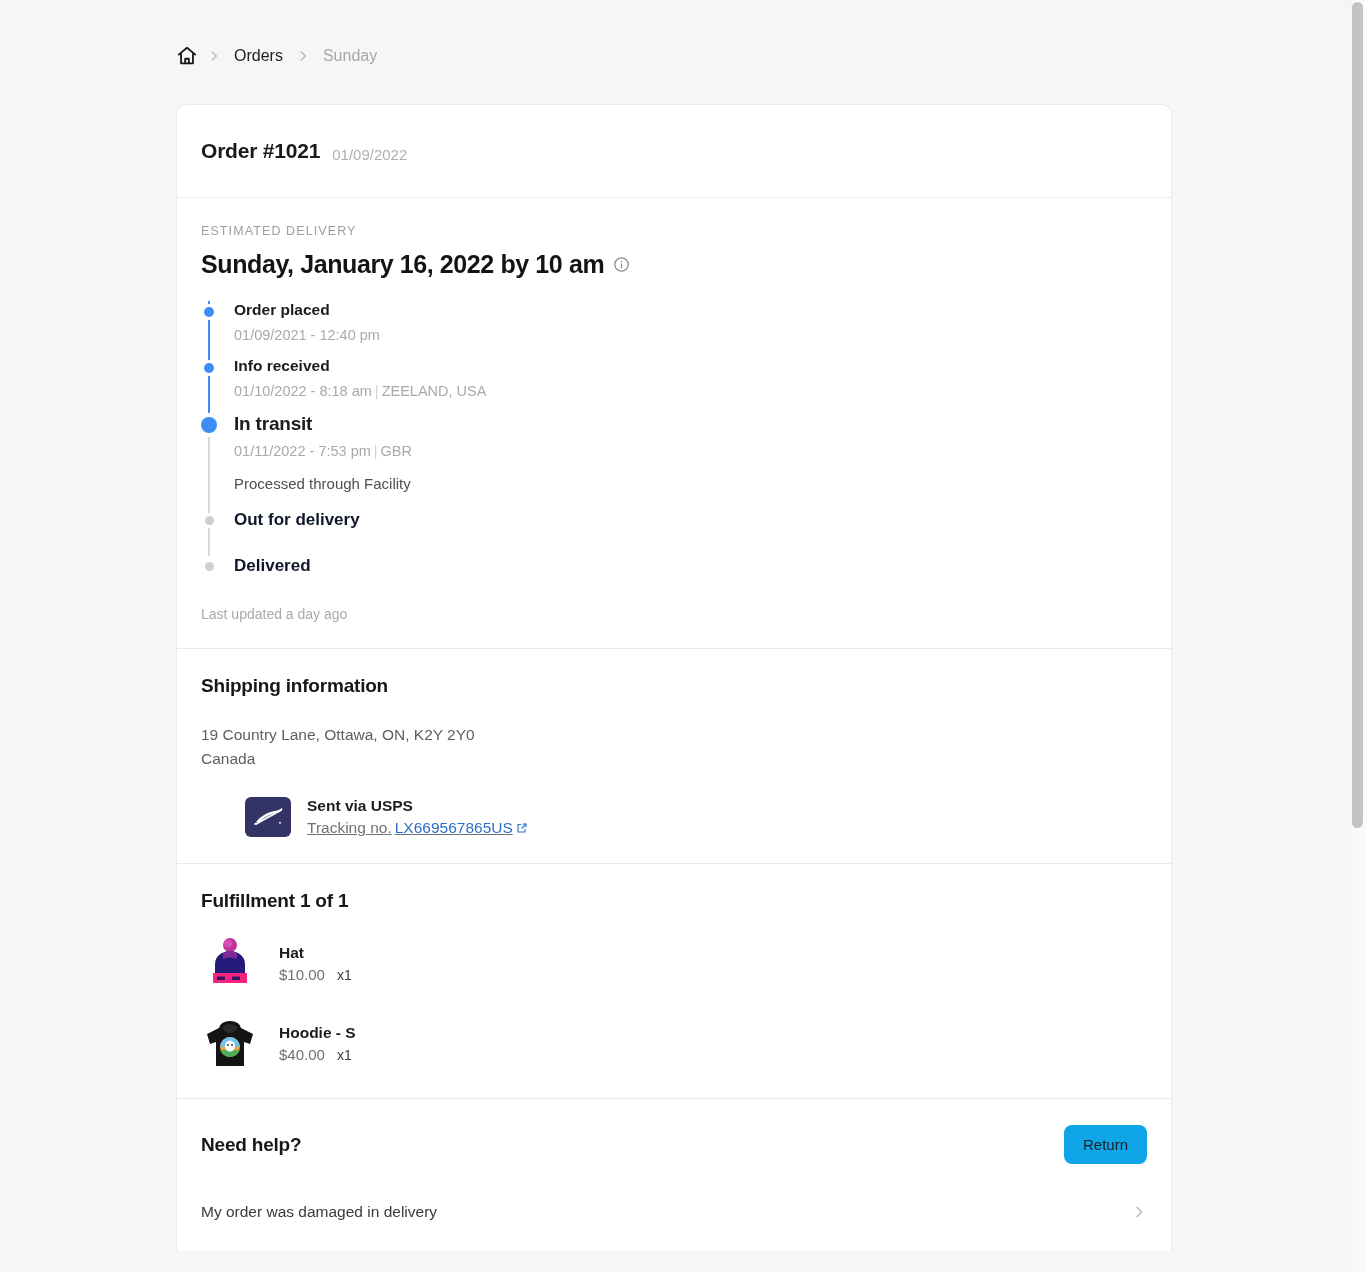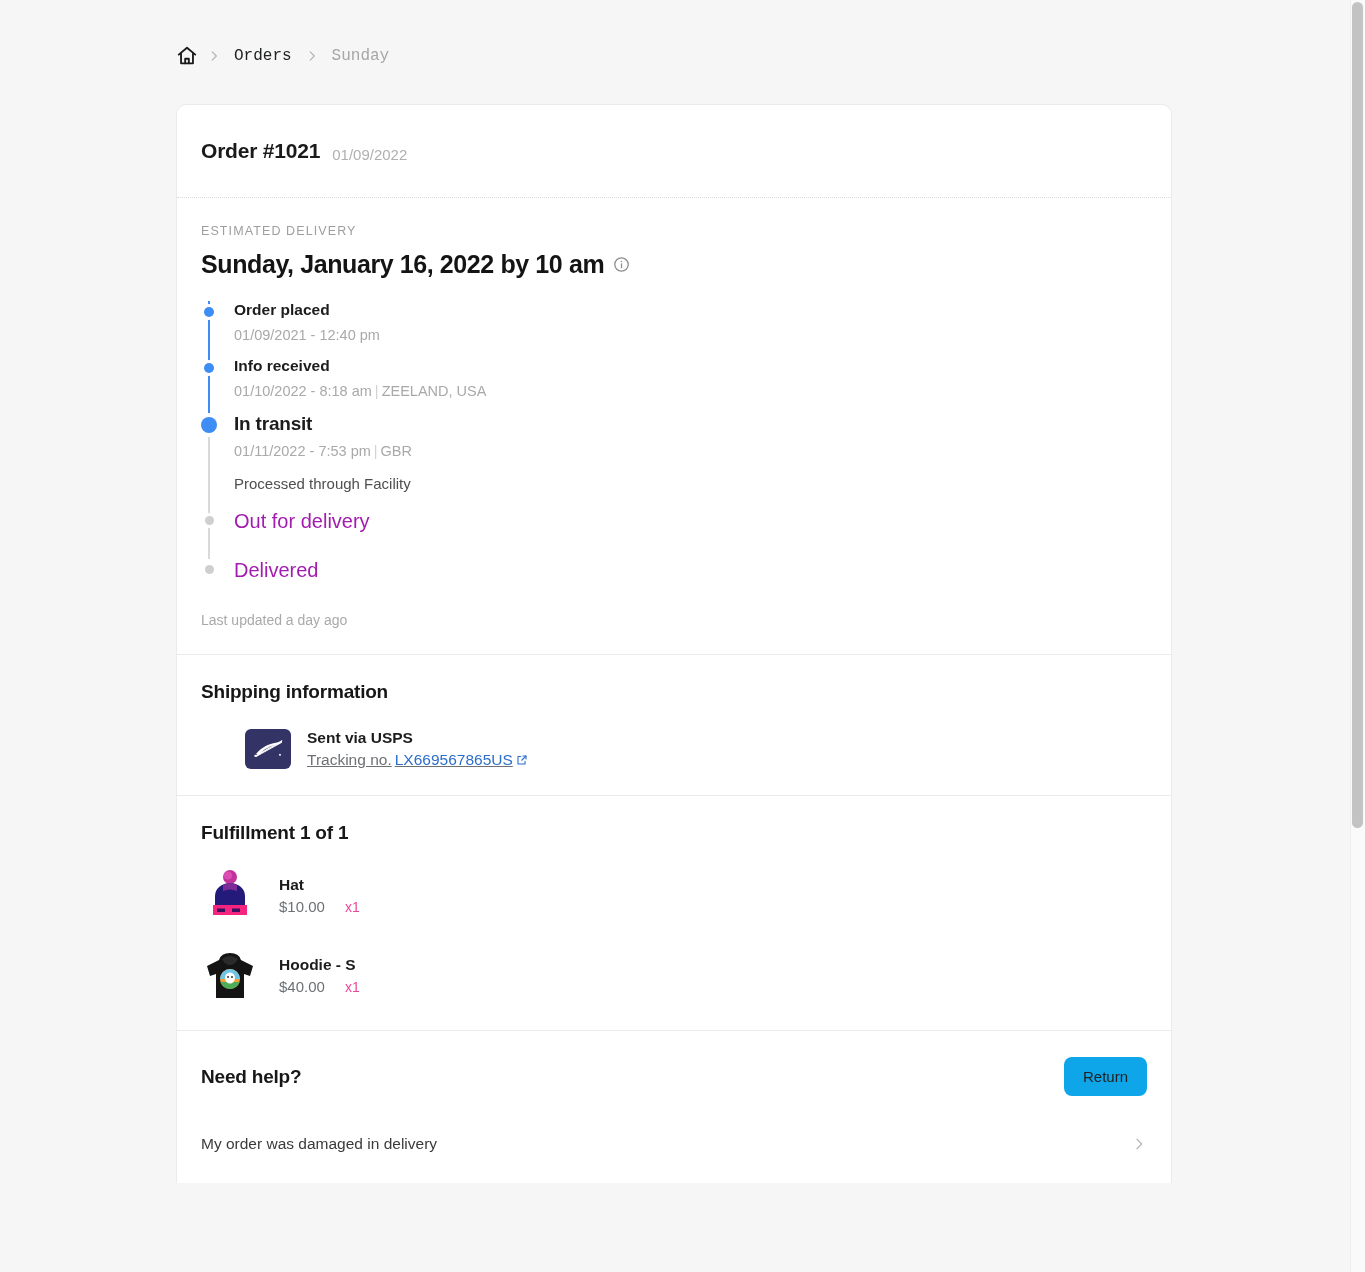--- a/index.html
+++ b/index.html
@@ -9,21 +9,20 @@
     font-family: "Liberation Sans", sans-serif;
     overflow: hidden;
   }
   .page { position: relative; width: 1365px; height: 1272px; }
 
   
   .breadcrumb {
     position: absolute; left: 176px; top: 40px;
     display: flex; align-items: center; gap: 0;
     height: 32px;
-    font-family: Liberation Mono, monospace;
   }
   .crumb {
     font-size: 16px; color: #202223; letter-spacing: 0;
     padding: 0 4px; white-space: nowrap;
   }
   .crumb.muted { color: #a7a7a7; }
   .crumb-sep {
     width: 32px; display: flex; align-items: center; justify-content: center;
     color: #b5b5b5;
   }
@@ -63,21 +62,21 @@
   .timeline { margin-top: 22px; position: relative; padding-left: 0; }
   .tl-item { position: relative; padding-left: 33px; }
   .tl-line {
     position: absolute; left: 7px; top: 0; bottom: 0; width: 2px;
   }
   .tl-dot {
     position: absolute; left: 0; border-radius: 50%;
   }
   .tl-title { font-size: 15.5px; font-weight: 700; color: #1c1c1c; }
   .tl-title.big { font-size: 19px; font-weight: 700; letter-spacing: -0.2px; }
-  .tl-title.pending { color: #a21caf; font-weight: 400; font-size: 20px; }
+  .tl-title.pending { color: #0f172a; font-weight: 700; font-size: 17px; }
   .tl-meta { font-size: 14.5px; color: #a9a9a9; margin-top: 8px; }
   .tl-meta .divider { color: #d2d2d2; padding: 0 3px; }
   .tl-note { font-size: 15px; color: #4f4f4f; margin-top: 16px; }
   .last-updated { font-size: 14px; color: #a9a9a9; margin-top: 30px; }
 
   
   .sec-title { font-size: 19px; font-weight: 700; color: #171717; letter-spacing: -0.2px; }
   .address { font-size: 15.5px; color: #5c5f62; line-height: 24px; margin-top: 26px; }
   .carrier { display: flex; align-items: center; gap: 16px; margin-top: 26px; padding-left: 44px; }
   .usps-logo {
@@ -87,21 +86,21 @@
   .carrier-name { font-size: 15.5px; font-weight: 700; color: #1c1c1c; }
   .tracking { font-size: 15.5px; color: #6d7175; margin-top: 4px; display: flex; align-items: center; gap: 3px; text-decoration: underline;}
   .tracking a { color: #2c6ecb; text-decoration: none; }
   .ext-ico { width: 12px; height: 12px; display: inline-block; }
 
   
   .item { display: flex; align-items: center; gap: 20px; margin-top: 22px; }
   .thumb { width: 58px; height: 58px; flex: none; border-radius: 3px; overflow: hidden; }
   .item-name { font-size: 15.5px; font-weight: 700; color: #1c1c1c; }
   .item-price { font-size: 15px; color: #6d7175; margin-top: 4px; }
-  .item-qty { color: #ec4899; font-size: 14px; margin-left: 20px; }
+  .item-qty { color: #404040; font-size: 14px; margin-left: 12px; }
 
   
   .help-head { display: flex; align-items: center; justify-content: space-between; }
   .return-btn {
     background: #0ea5e9; border: none; border-radius: 8px;
     padding: 11px 19px; font-size: 15px; color: #202223;
     font-family: "Liberation Sans", sans-serif; cursor: pointer;
   }
   .help-row {
     display: flex; align-items: center; justify-content: space-between;
@@ -194,20 +193,24 @@
             <div class="tl-dot" style="width: 9px; height: 9px; left: 3.5px; top: 6px; background: rgb(207, 207, 207); box-shadow: rgb(255, 255, 255) 0px 0px 0px 3px;"></div>
             <div class="tl-title pending">Delivered</div>
           </div>
         </div>
 
       <div class="last-updated">Last updated a day ago</div>
     </div>
 
     <div class="section">
       <div class="sec-title">Shipping information</div>
+      <div class="address">
+        <div>19 Country Lane, Ottawa, ON, K2Y 2Y0</div>
+        <div>Canada</div>
+      </div>
       <div class="carrier">
         <span class="usps-logo">
           <svg width="34" height="26" viewBox="0 0 44 32">
             <path d="M4 24 L40 5 L40 8 L7 26 Z" fill="#ffffff"></path>
             <path d="M5 23.2 L38.5 6 L38.5 7 L9 24.5 Z" fill="#333366"></path>
             <path d="M6.5 22.6 C14 13 24 8.5 36.5 7.2 L36.5 9.6 C25 11.5 16 16.5 10.5 23.4 Z" fill="#ffffff"></path>
             <path d="M3.6 25.4 L40.4 4.2 L40.4 6.0 L6.4 26.4 Z" fill="#ffffff"></path>
             <rect x="36.4" y="22.4" width="2.2" height="2.2" fill="#ffffff"></rect>
           </svg>
         </span>

